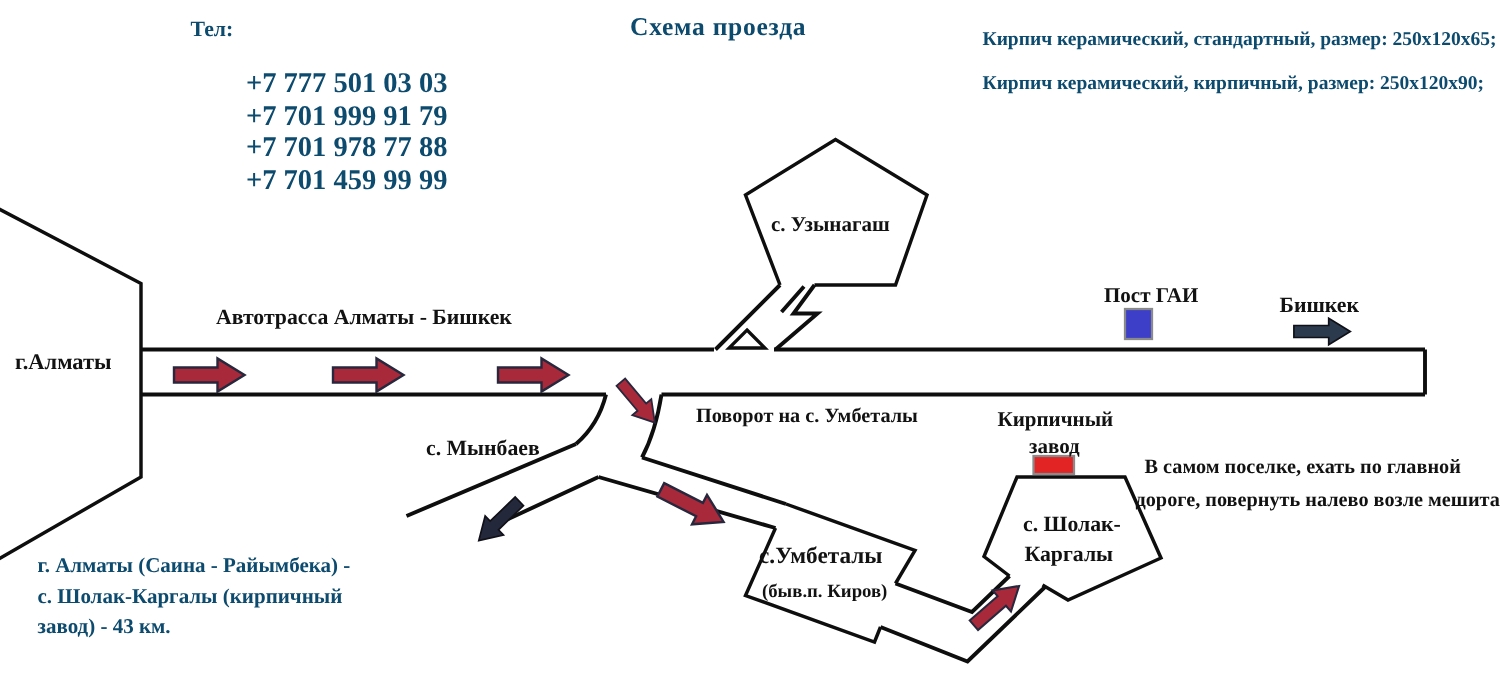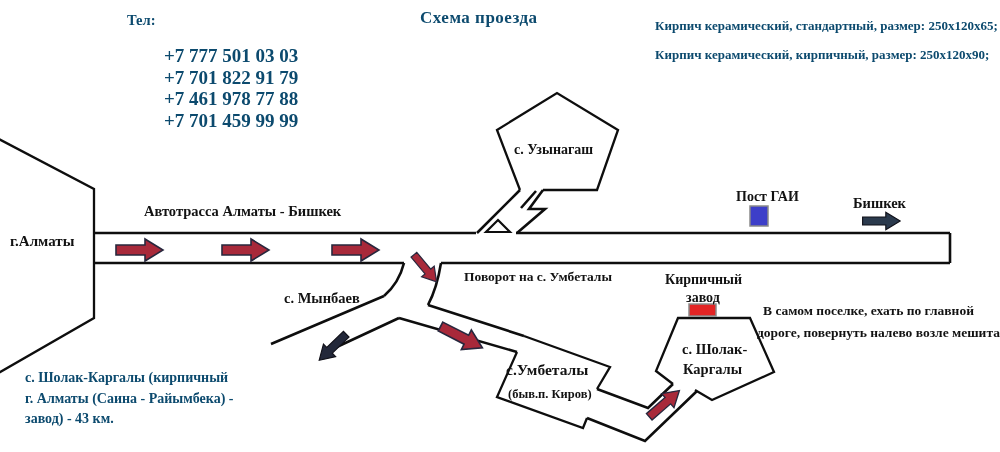--- a/index.html
+++ b/index.html
@@ -22,32 +22,32 @@
   text{font-family:"Liberation Serif","DejaVu Serif",serif;font-weight:700;fill:#121212;}
 </style>
 </head>
 <body>
 
 <div id="stage">
 
   <div id="tel-label" class="abs b">Тел:</div>
   <div id="phones" class="abs b">
     <div>+7 777 501 03 03</div>
-    <div>+7 701 822 91 79</div>
-    <div>+7 461 978 77 88</div>
+    <div>+7 701 999 91 79</div>
+    <div>+7 701 978 77 88</div>
     <div>+7 701 459 99 99</div>
   </div>
   <div id="title" class="abs b">Схема проезда</div>
   <div id="products" class="abs b">
     <div>Кирпич керамический, стандартный, размер: 250х120х65;</div>
     <div>Кирпич керамический, кирпичный, размер: 250х120х90;</div>
   </div>
   <div id="route-info" class="abs b">
+    <div>г. Алматы (Саина - Райымбека) -</div>
     <div>с. Шолак-Каргалы (кирпичный</div>
-    <div>г. Алматы (Саина - Райымбека) -</div>
     <div>завод) - 43 км.</div>
   </div>
 
   <svg width="1000" height="452" viewBox="0 0 1000 452">
     <defs>
       <path id="ar" d="M -23,-5 H 6 V -11 L 24,0 L 6,11 V 5 H -23 Z"></path>
     </defs>
 
     <path class="shape" d="M -5,137 L 94,189 L 94,318 L -5,375"></path>
 

